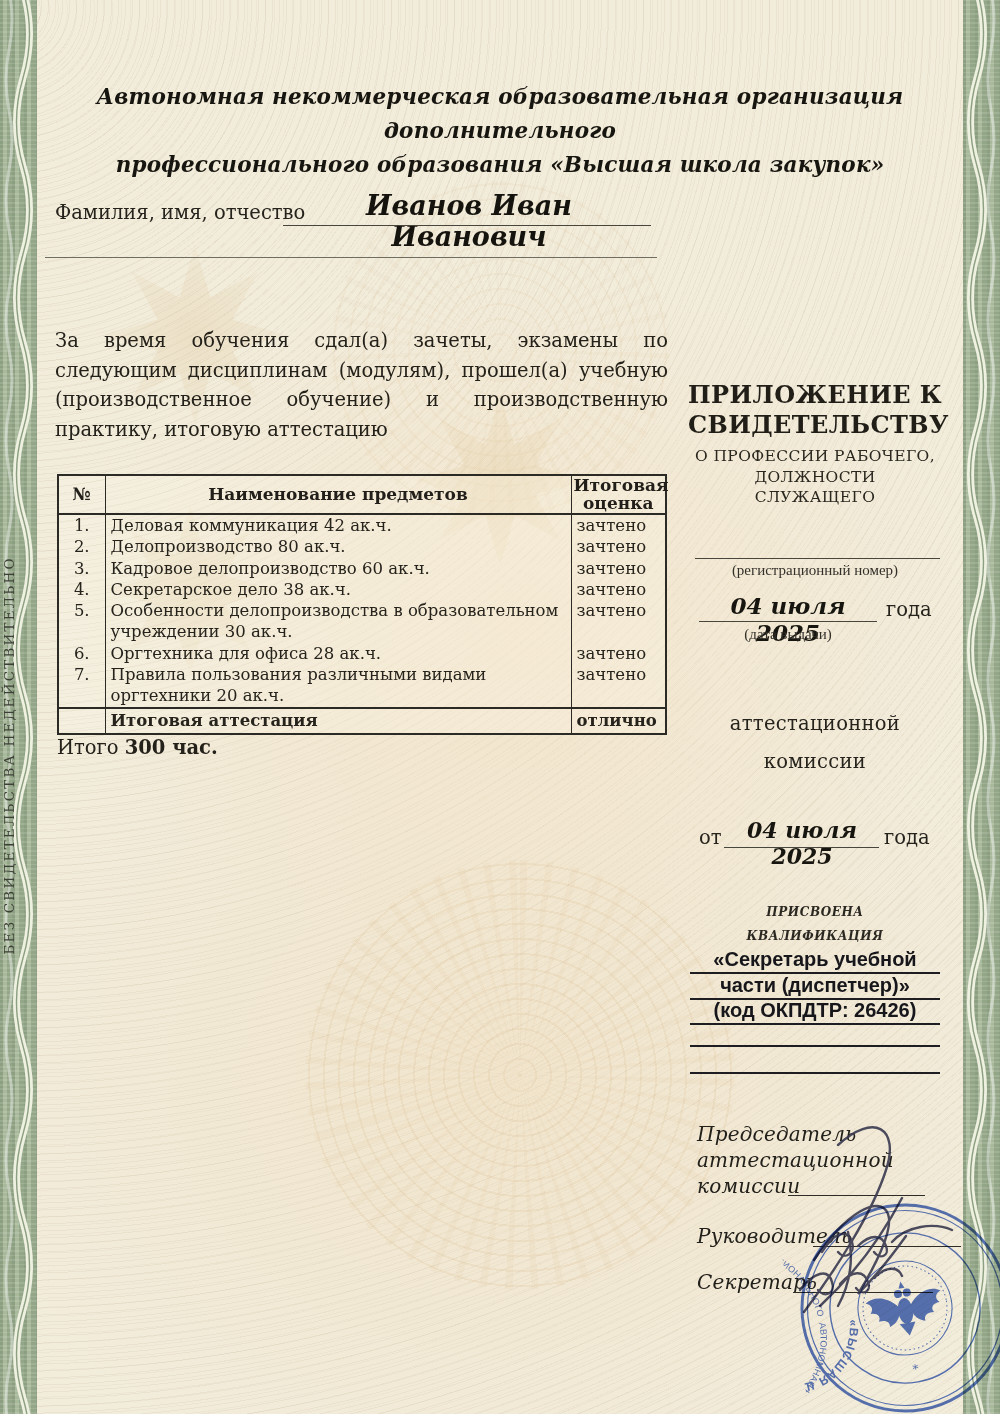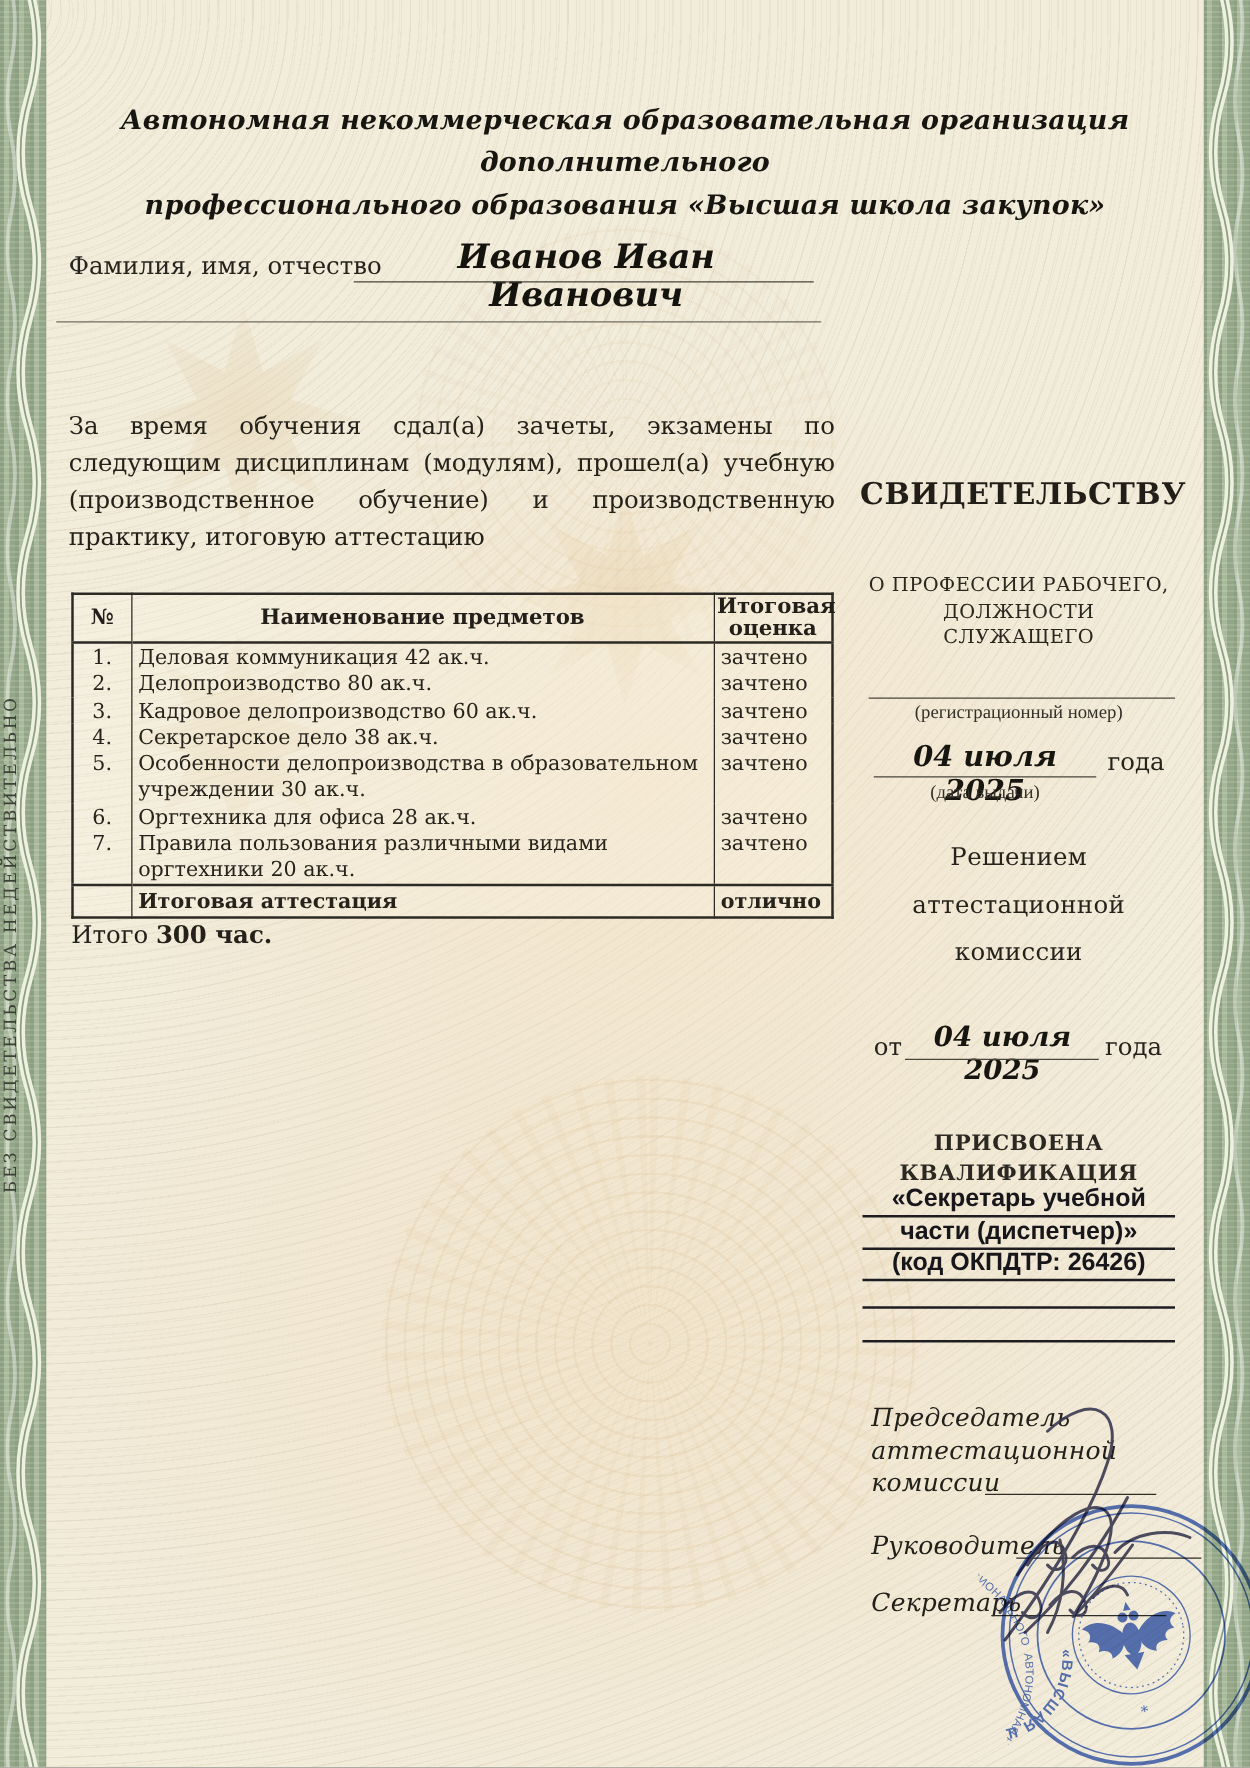--- a/index.html
+++ b/index.html
@@ -60,21 +60,21 @@
   .itogo b{font-weight:bold;}
   
   .rp{left:688px;width:254px;text-align:center;}
   .rp-title{top:380px;font-size:24px;line-height:30px;font-weight:600;letter-spacing:.4px;color:#211e18;}
   .rp-sub{top:446px;font-size:15.5px;line-height:20.5px;letter-spacing:.4px;color:#2a271f;}
   .reg-num{top:531px;font-size:21px;font-weight:bold;letter-spacing:1px;color:#1d1b15;}
   .caption{font-size:15px;color:#33302a;font-family:Liberation Serif, serif;}
   .date-val{font-size:23px;font-weight:bold;font-style:italic;color:#17150f;}
   .plain{font-size:19.5px;color:#26231d;}
   .decision{font-size:19.5px;color:#26231d;letter-spacing:.3px;}
-  .qual-head{font-size:17px;font-weight:700;letter-spacing:.6px;color:#2b2822;}
+  .qual-head{font-size:12px;font-weight:700;letter-spacing:.6px;color:#2b2822;font-style:italic;}
   .qual-line{left:690px;width:250px;text-align:center;font-family:"Liberation Sans",sans-serif;
     font-weight:700;font-size:20px;color:#16161b;border-bottom:2px solid #1d1d22;padding-bottom:1px;}
   .qual-blank{left:690px;width:250px;border-bottom:2px solid #1d1d22;height:10px;}
   
   .sig-label{font-size:20px;font-style:italic;color:#22201b;letter-spacing:.2px;}
   .sig-rule{border-top:1.4px solid #2e2c27;height:0;}
   .side-text{left:-172px;top:757px;width:370px;height:25px;transform:rotate(-90deg);
     font-size:13.5px;letter-spacing:2.2px;color:#3d4036;text-align:center;white-space:nowrap;}
   .stampwrap{left:793px;top:1196px;width:224px;height:224px;transform:rotate(-10deg);
     opacity:.85;mix-blend-mode:multiply;}
@@ -175,33 +175,33 @@
         </tr>
     </tbody>
   </table>
 
   <div class="abs itogo">
     <span>Итого</span>
     <b>300 час.</b>
   </div>
 
   <div class="abs rp rp-title">
+    <div>ПРИЛОЖЕНИЕ К</div>
     <div>СВИДЕТЕЛЬСТВУ</div>
   </div>
-  <div class="abs rp rp-sub" style="width:240px;left:695px;margin-top:12px;">О ПРОФЕССИИ РАБОЧЕГО, ДОЛЖНОСТИ СЛУЖАЩЕГО</div>
+  <div class="abs rp rp-sub" style="width:240px;left:695px;">О ПРОФЕССИИ РАБОЧЕГО, ДОЛЖНОСТИ СЛУЖАЩЕГО</div>
 
   <div class="abs rule" style="left:695px;top:558px;width:245px;"></div>
   <div class="abs rp caption" style="top:562px;">(регистрационный номер)</div>
 
   <div class="abs date-val" style="left:700px;top:592px;width:176px;text-align:center;">04 июля 2025</div>
   <div class="abs rule" style="left:699px;top:621px;width:178px;"></div>
   <div class="abs plain" style="left:886px;top:598px;">года</div>
   <div class="abs caption" style="left:700px;top:626px;width:176px;text-align:center;">(дата выдачи)</div>
 
-  <div class="abs rp decision" style="top:674px;">Решением</div>
   <div class="abs rp decision" style="top:712px;">аттестационной</div>
   <div class="abs rp decision" style="top:750px;">комиссии</div>
 
   <div class="abs plain" style="left:699px;top:826px;">от</div>
   <div class="abs date-val" style="left:726px;top:817px;width:152px;text-align:center;font-size:22px;">04 июля 2025</div>
   <div class="abs rule" style="left:724px;top:847px;width:155px;"></div>
   <div class="abs plain" style="left:884px;top:826px;">года</div>
 
   <div class="abs rp qual-head" style="top:905px;">ПРИСВОЕНА</div>
   <div class="abs rp qual-head" style="top:929px;">КВАЛИФИКАЦИЯ</div>

